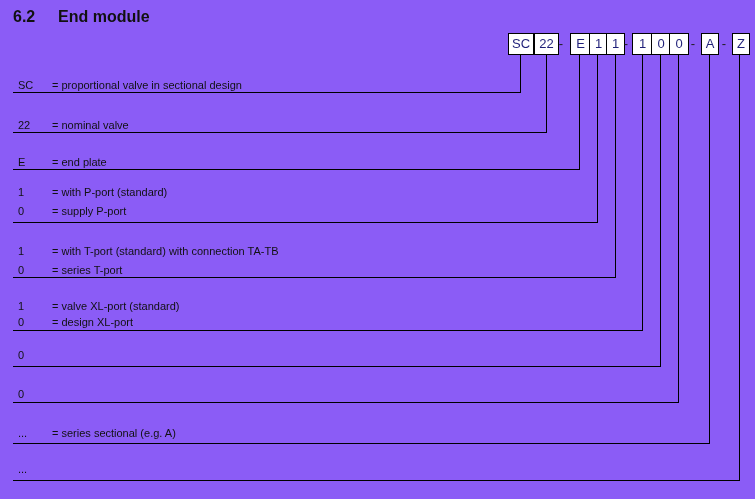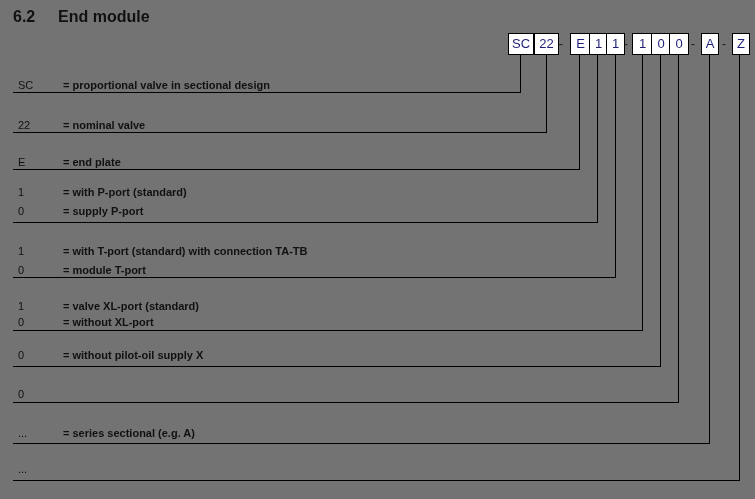--- a/index.html
+++ b/index.html
@@ -1,19 +1,19 @@
 <!DOCTYPE html>
 <html><head>
 <meta charset="utf-8">
 <style>
   html,body{margin:0;padding:0;background:#ffffff;}
   .page{
     position:relative;
     width:755px;height:499px;
-    background:#737373;
+    background:#8b5cf6;
     font-family:"Liberation Sans", sans-serif;
     color:#111111;
     overflow:hidden;
   }
   .title{position:absolute;top:8px;left:0;height:20px;width:100%;}
   .tnum{position:absolute;left:13px;font-size:16px;font-weight:bold;color:#111111;white-space:nowrap;}
   .ttext{position:absolute;left:58px;font-size:16px;font-weight:bold;color:#111111;white-space:nowrap;}
 
   .cbox{
     position:absolute;top:33px;height:20px;
@@ -25,21 +25,21 @@
     position:absolute;top:33px;height:22px;
     font-size:13px;line-height:22px;text-align:center;
     color:#1c1c1c;
   }
 
   .hline{position:absolute;left:13px;height:1px;background:#000000;}
   .vline{position:absolute;top:55px;width:1px;background:#000000;}
 
   .entry{position:absolute;left:0;width:755px;height:14px;font-size:11px;}
   .elabel{position:absolute;left:18px;white-space:nowrap;color:#111111;}
-  .edesc{position:absolute;left:63px;white-space:nowrap;color:#111111;font-weight:bold;}
+  .edesc{position:absolute;left:52px;white-space:nowrap;color:#111111;}
 </style>
 </head>
 <body>
 
 <div class="page">
 
   <div class="title">
     <span class="tnum">6.2</span>
     <span class="ttext">End module</span>
   </div>
@@ -105,33 +105,32 @@
     <div class="entry" style="top:205px">
       <span class="elabel">0</span>
       <span class="edesc">= supply P-port</span>
     </div>
     <div class="entry" style="top:245px">
       <span class="elabel">1</span>
       <span class="edesc">= with T-port (standard) with connection TA-TB</span>
     </div>
     <div class="entry" style="top:264px">
       <span class="elabel">0</span>
-      <span class="edesc">= module T-port</span>
+      <span class="edesc">= series T-port</span>
     </div>
     <div class="entry" style="top:300px">
       <span class="elabel">1</span>
       <span class="edesc">= valve XL-port (standard)</span>
     </div>
     <div class="entry" style="top:316px">
       <span class="elabel">0</span>
-      <span class="edesc">= without XL-port</span>
+      <span class="edesc">= design XL-port</span>
     </div>
     <div class="entry" style="top:349px">
       <span class="elabel">0</span>
-      <span class="edesc">= without pilot-oil supply X</span>
     </div>
     <div class="entry" style="top:388px">
       <span class="elabel">0</span>
     </div>
     <div class="entry" style="top:427px">
       <span class="elabel">...</span>
       <span class="edesc">= series sectional (e.g. A)</span>
     </div>
     <div class="entry" style="top:463px">
       <span class="elabel">...</span>

